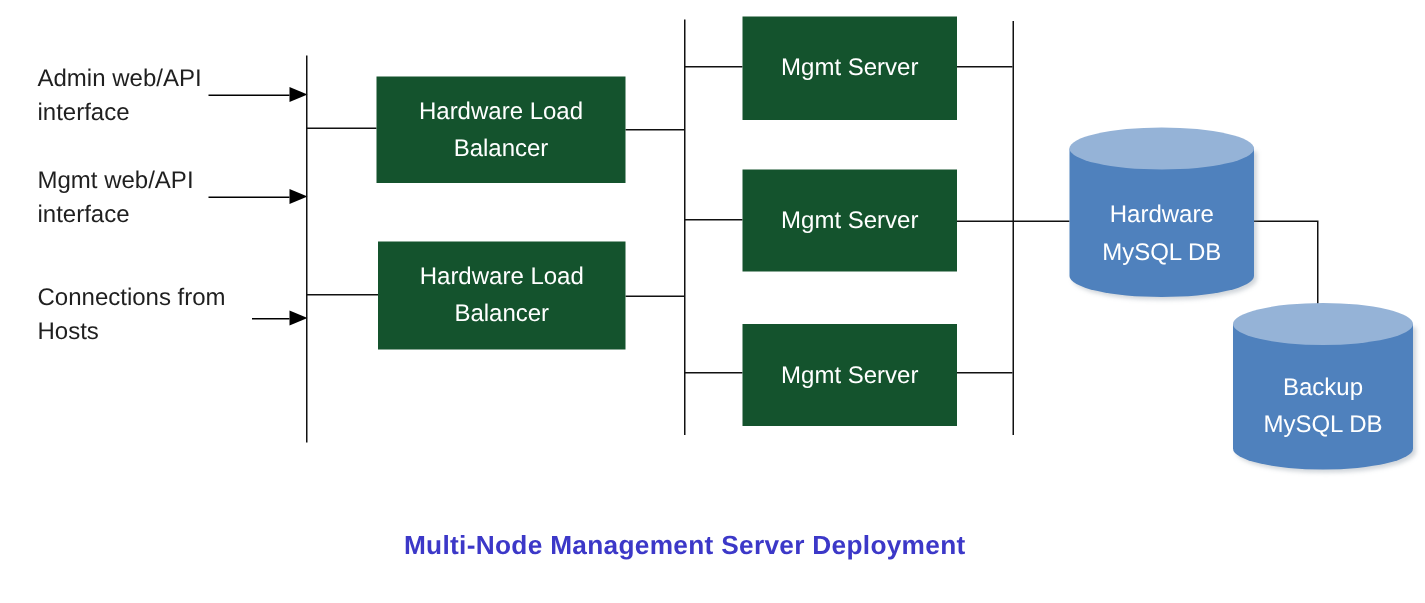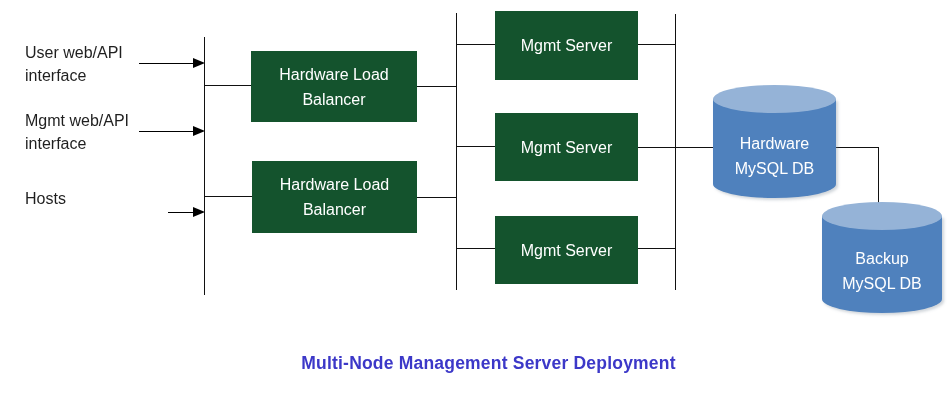--- a/index.html
+++ b/index.html
@@ -29,37 +29,38 @@
     border-radius:0 0 50% 50% / 0 0 14px 14px;
     box-shadow:2px 2px 3px rgba(120,135,150,0.35);
     display:flex;flex-direction:column;align-items:center;justify-content:center;
     color:#ffffff;font-size:16px;line-height:25px;text-align:center;
   }
   .cyl-top{
     position:absolute;left:0;right:0;top:0;height:28px;background:#95B3D7;border-radius:50%;
   }
   .diagram-title{
     position:absolute;left:0;top:353px;width:913px;text-align:center;
-    color:#3C38C8;font-size:17.5px;font-weight:bold;letter-spacing:0.2px;padding-left:32px;
+    color:#3C38C8;font-size:17.5px;font-weight:bold;letter-spacing:0.2px;
   }
 </style>
 </head>
 <body>
 
 <div class="canvas">
 
   <div class="io-label" style="left:25px;top:41px">
-    <div>User web/API</div>
+    <div>Admin web/API</div>
     <div>interface</div>
   </div>
   <div class="io-label" style="left:25px;top:109px">
     <div>Mgmt web/API</div>
     <div>interface</div>
   </div>
   <div class="io-label" style="left:25px;top:187px">
+    <div>Connections from</div>
     <div>Hosts</div>
   </div>
 
   <div class="arrow" style="left:139px;top:63px;width:54px">
     <span class="arrow-head"></span>
   </div>
   <div class="arrow" style="left:139px;top:131px;width:54px">
     <span class="arrow-head"></span>
   </div>
   <div class="arrow" style="left:168px;top:212px;width:25px">

